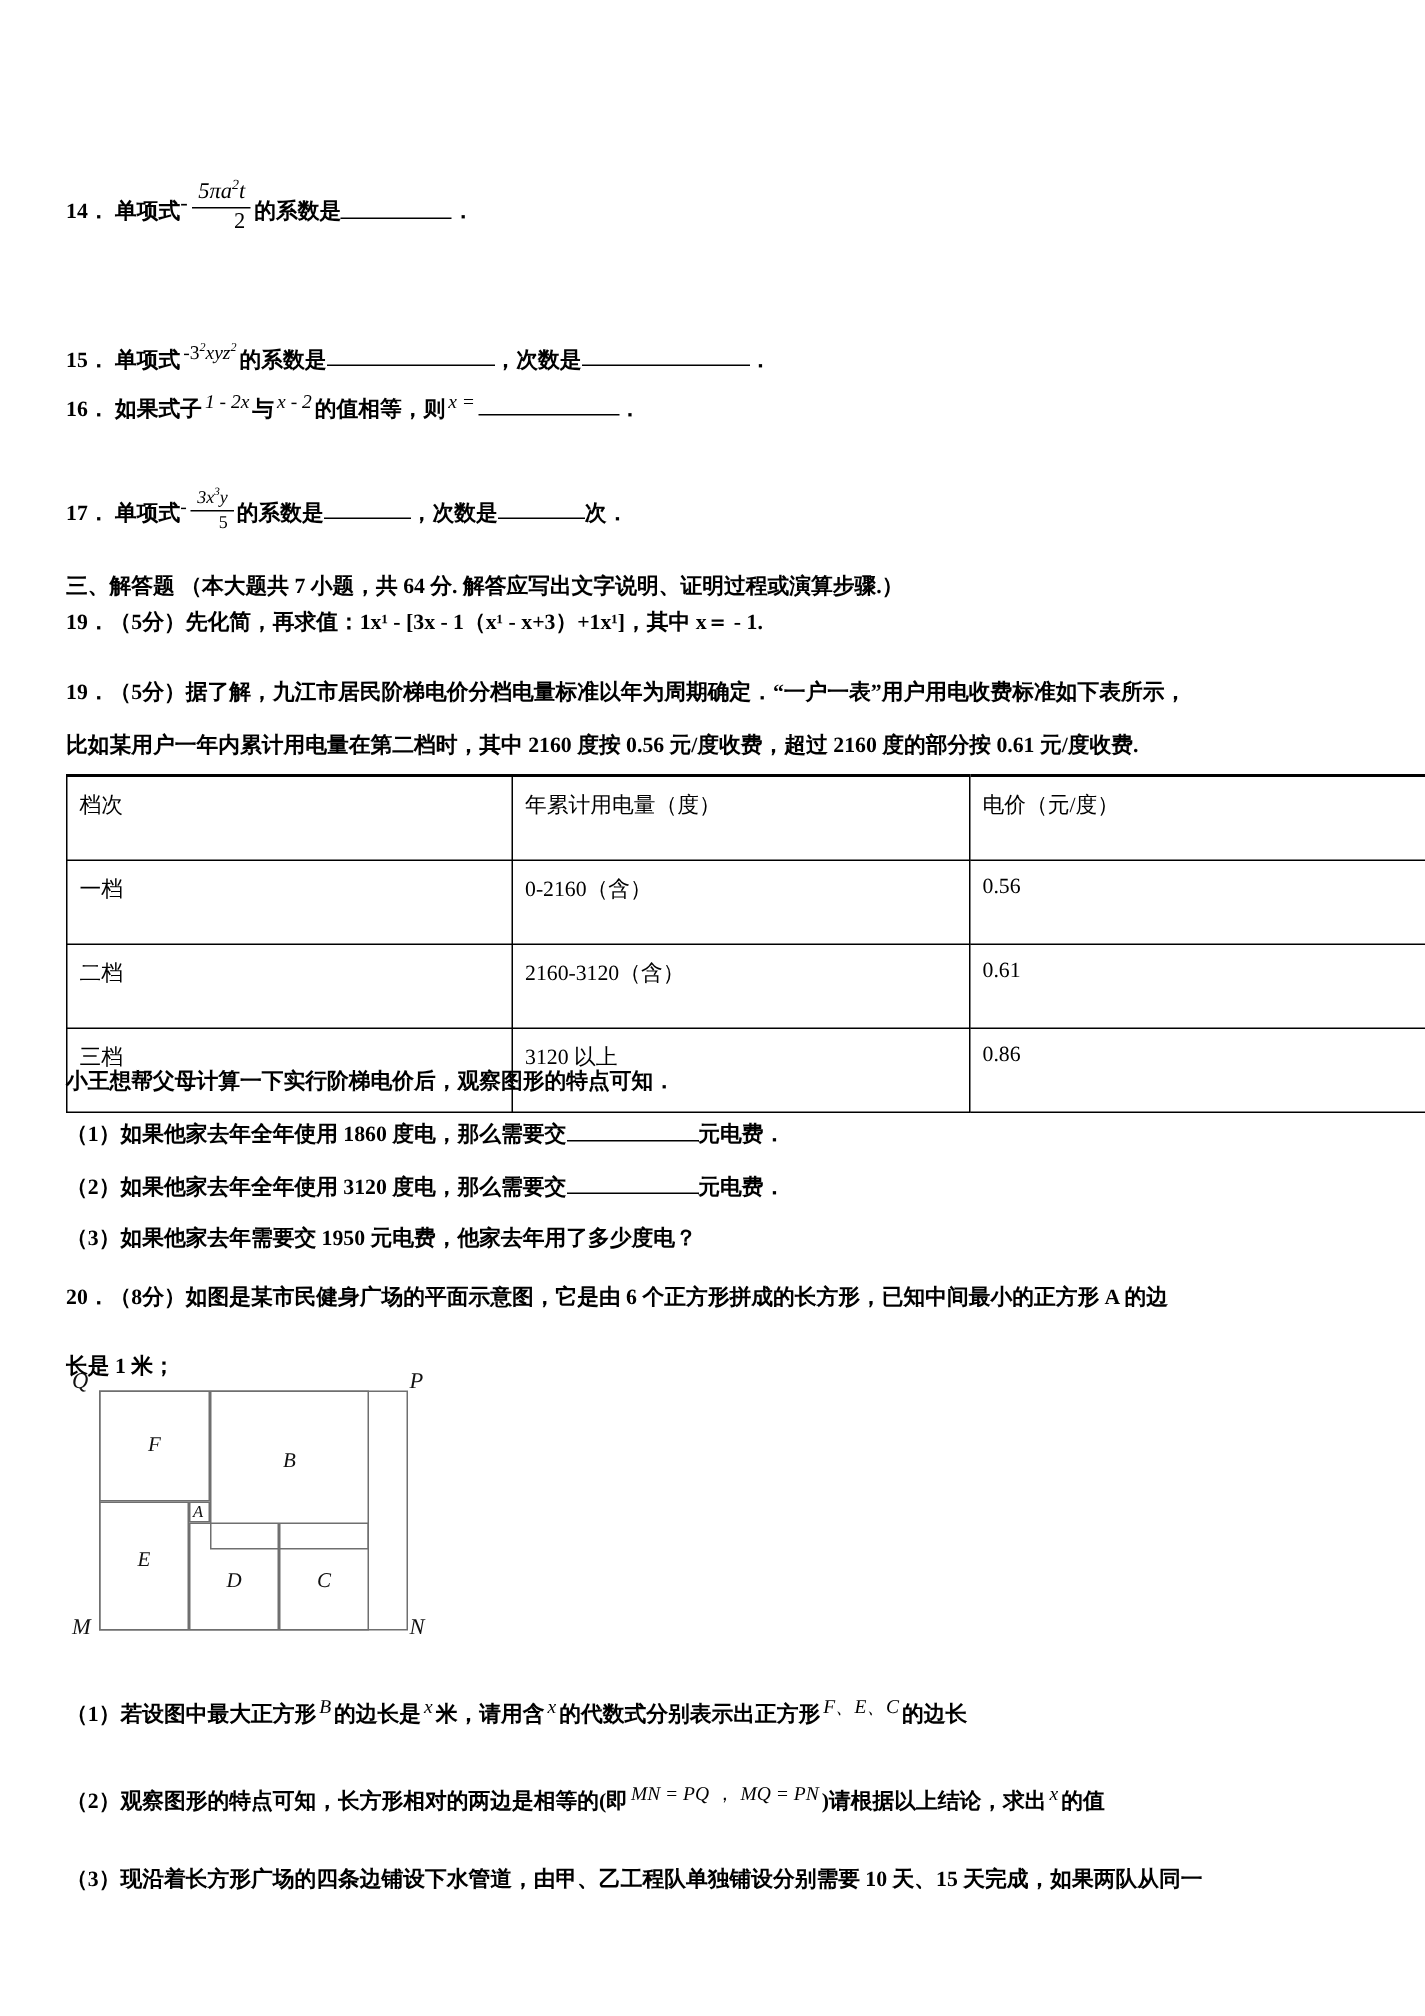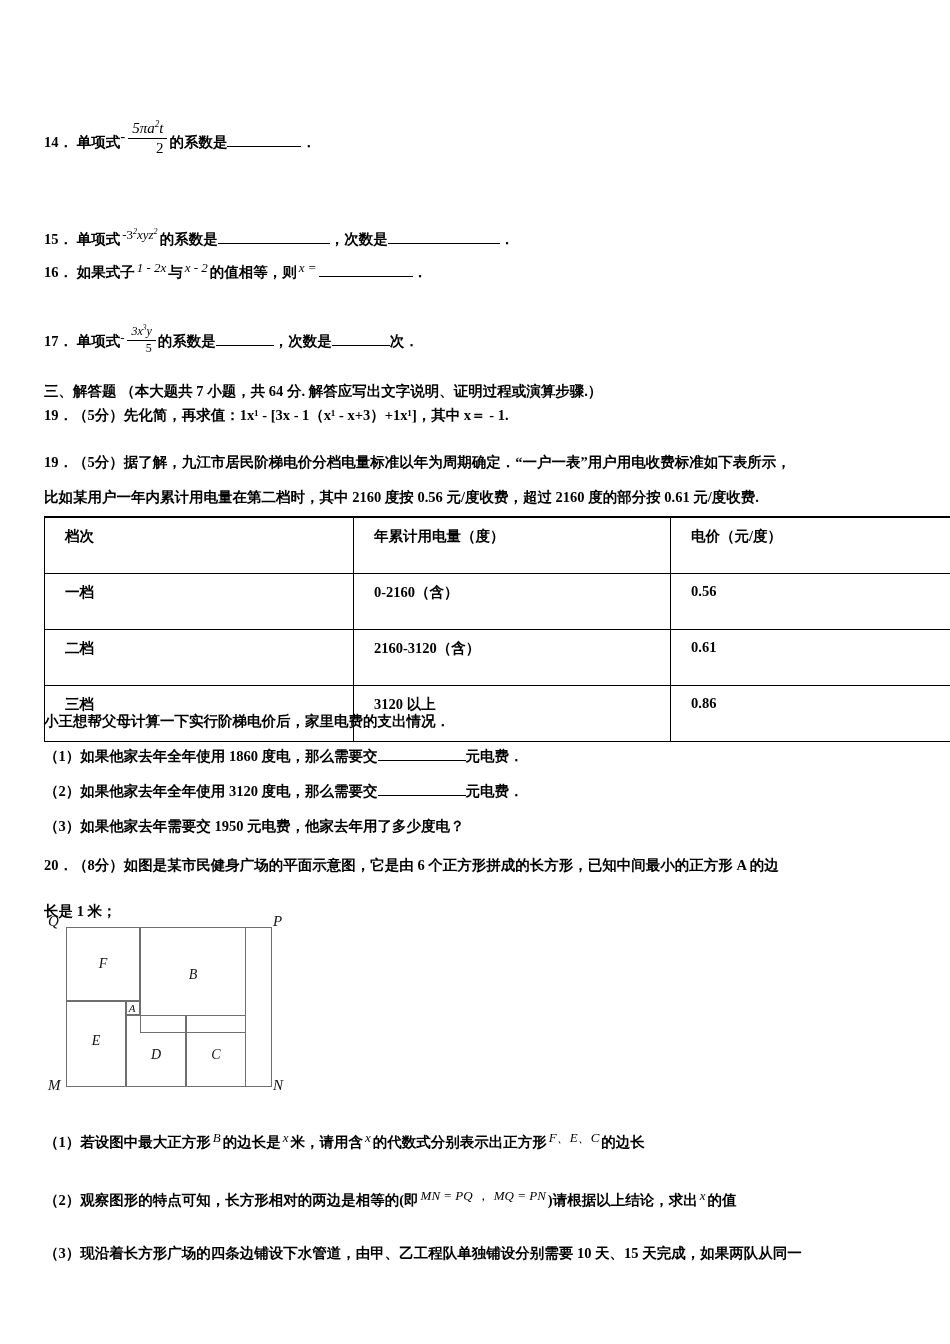--- a/index.html
+++ b/index.html
@@ -92,23 +92,23 @@
     position: absolute;
     left: 44px;
     top: 516px;
     width: 861px;
     border-collapse: collapse;
     table-layout: fixed;
   }
   .etable td {
     border: 1.1px solid #000;
     font-size: 14.5px;
-    font-weight: bold;
-    font-family: "Liberation Serif","DejaVu Serif",serif;
-    padding: 9px 10px 9px 20px;
+    font-weight: normal;
+    font-family: "Liberation Serif","DejaVu Serif",serif;
+    padding: 9px 10px 9px 8px;
     vertical-align: top;
     height: 37px;
   }
   .etable tr:first-child td { border-top-width: 2px; }
   .etable .c1 { width: 278px; }
   .etable .c2 { width: 286px; }
   .etable .c3 { width: 295px; }
 
   
   .figure {
@@ -193,21 +193,21 @@
       <td class="c3">0.61</td>
     </tr>
     <tr>
       <td class="c1">三档</td>
       <td class="c2">3120 以上</td>
       <td class="c3">0.86</td>
     </tr>
   </tbody>
     </table>
 
-  <div class="blk" style="left:44px; top:711px;">小王想帮父母计算一下实行阶梯电价后，家里电费的支出情况．</div>
+  <div class="blk" style="left:44px; top:711px;">小王想帮父母计算一下实行阶梯电价后，观察图形的特点可知．</div>
 
   <div class="blk" style="left:44px; top:746px;">
     <span>（1）如果他家去年全年使用 1860 度电，那么需要交</span><span class="fill" style="width:88px"></span><span>元电费．</span>
   </div>
 
   <div class="blk" style="left:44px; top:781px;">
     <span>（2）如果他家去年全年使用 3120 度电，那么需要交</span><span class="fill" style="width:88px"></span><span>元电费．</span>
   </div>
 
   <div class="blk" style="left:44px; top:816px;">（3）如果他家去年需要交 1950 元电费，他家去年用了多少度电？</div>

